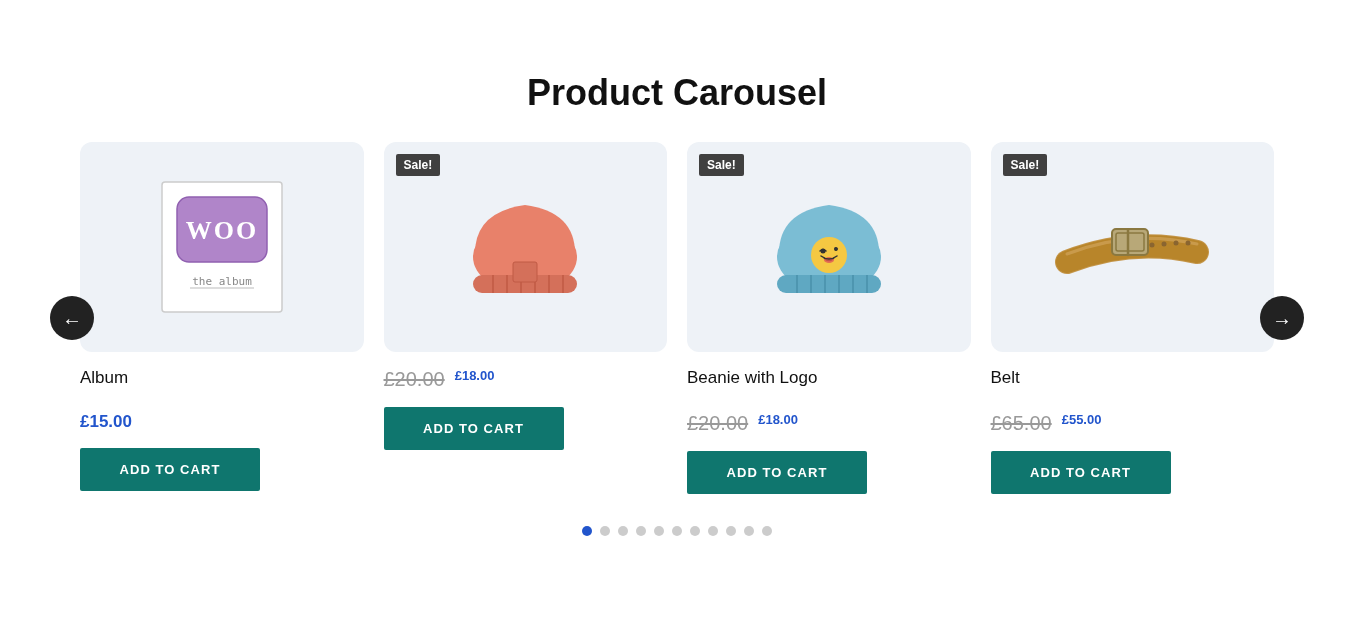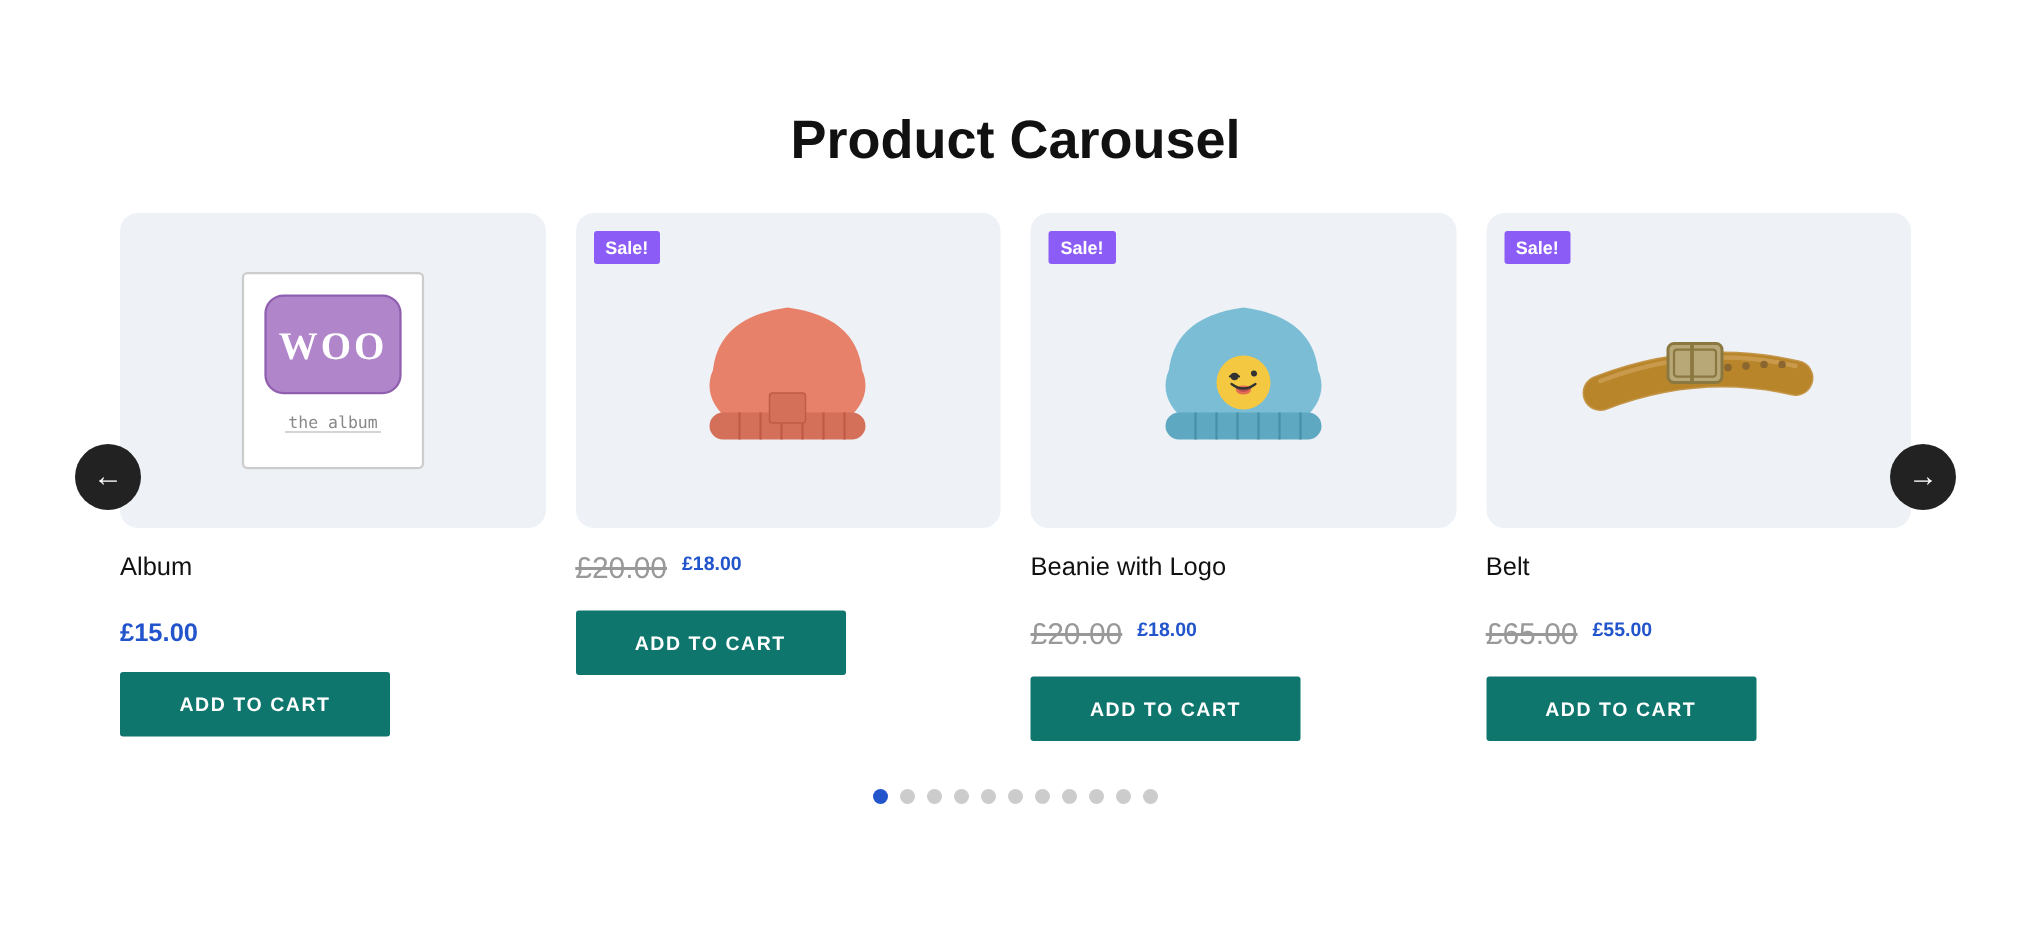--- a/index.html
+++ b/index.html
@@ -66,21 +66,21 @@
       display: flex;
       align-items: center;
       justify-content: center;
       margin-bottom: 16px;
       overflow: hidden;
     }
     .sale-badge {
       position: absolute;
       top: 12px;
       left: 12px;
-      background: #8b5cf6;
+      background: #404040;
       color: #fff;
       font-size: 12px;
       font-weight: 600;
       padding: 4px 8px;
       border-radius: 2px;
     }
     .product-image-svg {
       width: 160px;
       height: 160px;
     }

